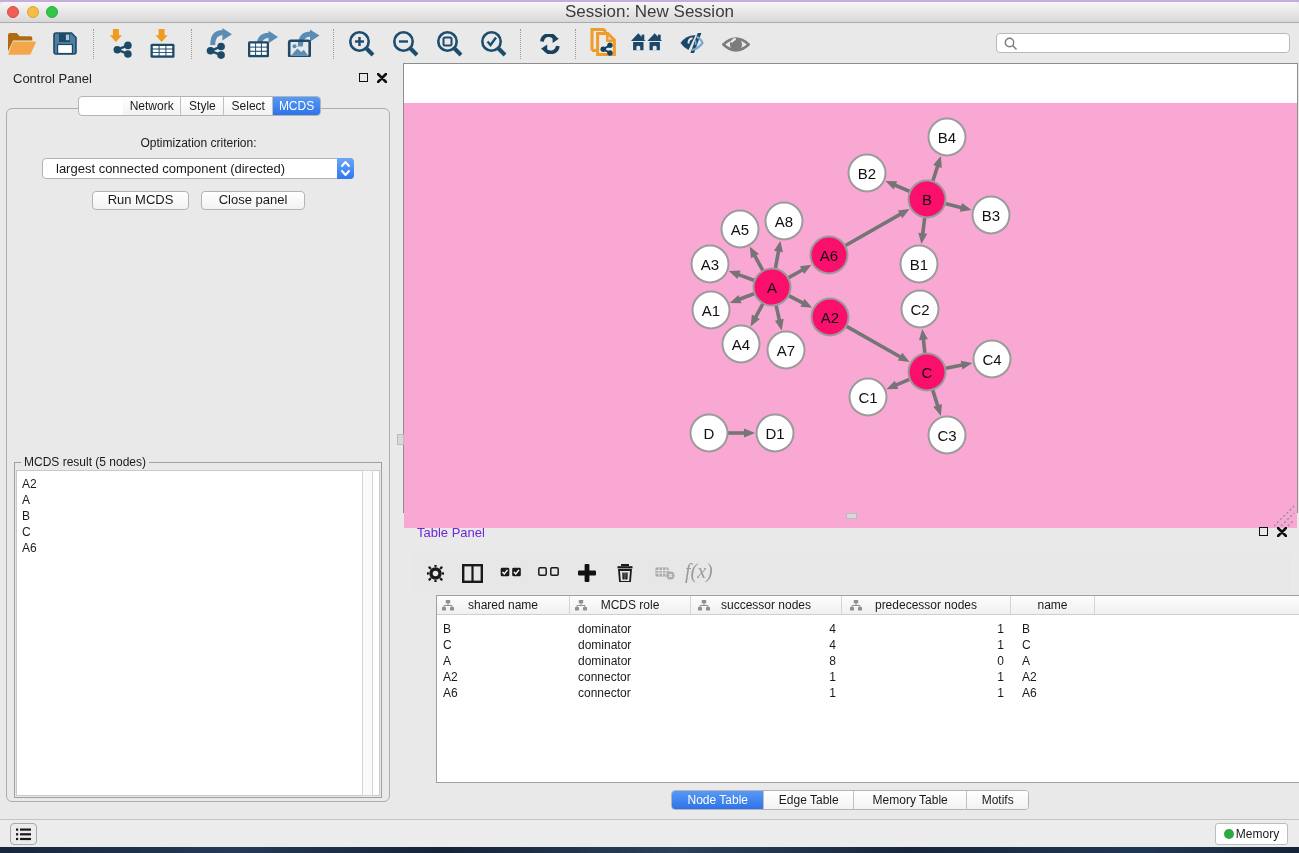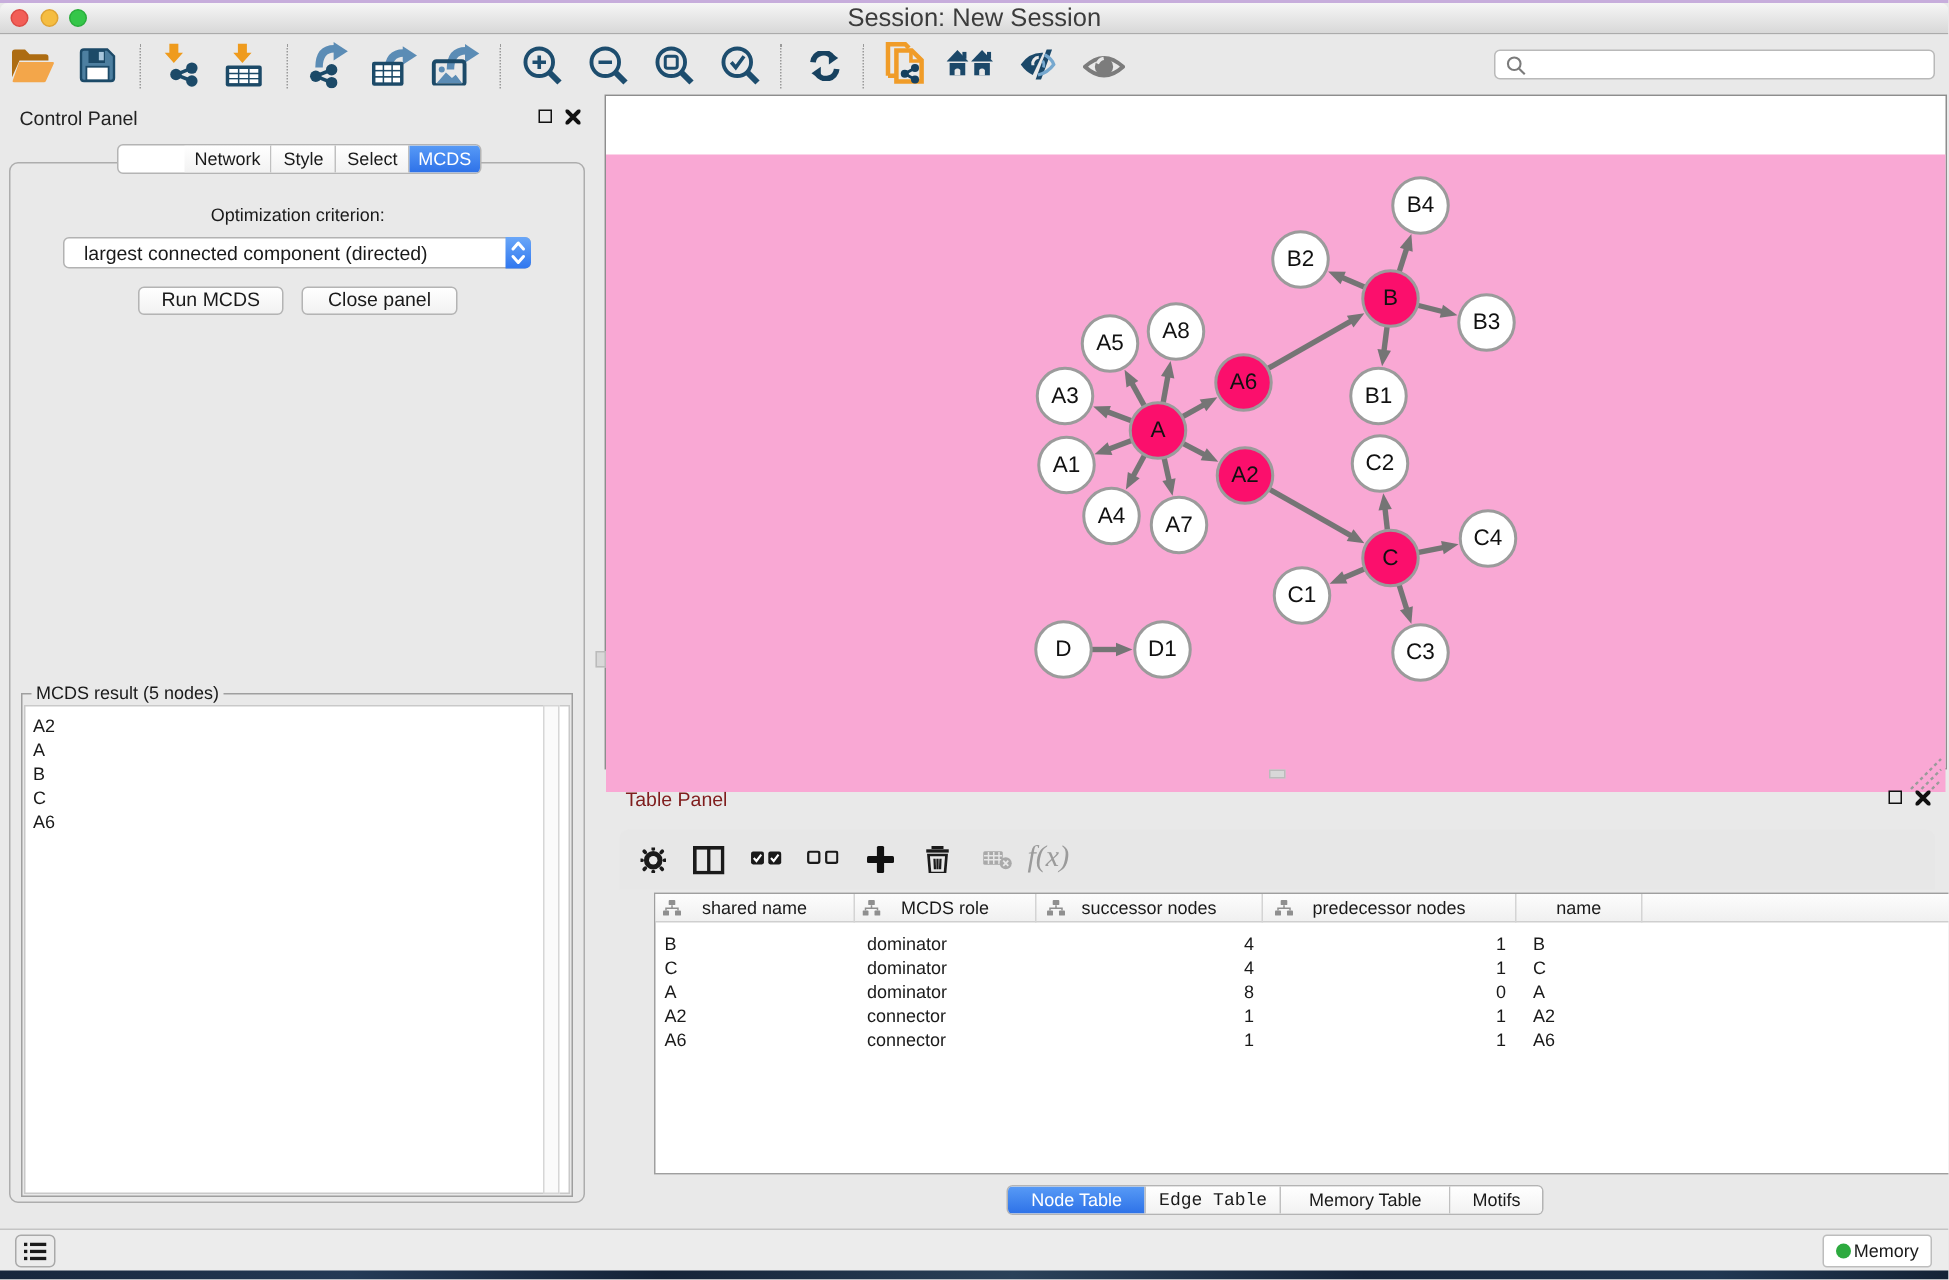--- a/index.html
+++ b/index.html
@@ -30,21 +30,21 @@
 #grp { left:14px; top:462px; width:368px; height:336px; border:1px solid #9f9f9f; }
 #grp-label { position:absolute; left:6px; top:-8px; background:#e9e9e9; padding:0 3px; font-size:12px; }
 #grp-list { position:absolute; left:1px; top:7px; width:364px; height:326px; background:#fff; border:1px solid #c9c9c9; font-size:12px; padding:5px 0 0 5px; line-height:16px; }
 #grp-scroll { position:absolute; right:8px; top:7px; width:11px; height:326px; background:#fafafa; border:1px solid #d6d6d6; }
 
 #netwin { left:403px; top:63px; width:895px; height:450px; border:1px solid #8d8d8d; background:#fff; }
 #net-titlebar { position:absolute; left:0; top:0; width:893px; height:22px; background:linear-gradient(#f7f7f7,#d4d4d4); border-bottom:1px solid #9c9c9c; border-radius:4px 4px 0 0; }
 #net-titlebar .title { width:100%; text-align:center; font-size:13px; color:#333; line-height:21px; }
 #net-canvas { position:absolute; left:0; top:23px; width:893px; height:425px; background:#f9a8d4;margin-top:16px; }
 
-#tp-title { left:417px; top:525px; font-size:13px; color:#7f1d1d; }
+#tp-title { left:417px; top:525px; font-size:13px; color:#6d28d9; }
 #tp-toolbar { left:413px; top:553px; width:877px; height:40px; background:#e7e7e7; border-radius:6px 6px 0 0; }
 #tp-table { left:436px; top:595px; width:873px; height:188px; background:#fff; border:1px solid #9f9f9f; }
 #tp-header { position:absolute; left:0; top:0; height:19px; width:871px; background:linear-gradient(#fdfdfd,#f0f0f0); border-bottom:1px solid #cfcfcf; font-size:12px; }
 .hcell { position:absolute; top:0; height:19px; border-right:1px solid #d4d4d4; text-align:center; line-height:18px; }
 .trow { position:absolute; font-size:12px; height:16px; line-height:16px; }
 
 #bt-tabs { left:671px; top:790px; }
 
 #statusbar { left:0; top:819px; width:1299px; height:36px; background:#ececec; border-top:1px solid #c4c4c4; }
 #sb-btn { position:absolute; left:10px; top:3px; width:27px; height:22px; border:1px solid #a9a9a9; border-radius:4px; background:#ececec; }
@@ -469,21 +469,21 @@
 <div class="trow" style="left:406px;top:73px;width:161px;text-align:right;">1</div>
 <div class="trow" style="left:585px;top:73px;">A2</div>
 <div class="trow" style="left:6px;top:89px;">A6</div>
 <div class="trow" style="left:141px;top:89px;">connector</div>
 <div class="trow" style="left:254px;top:89px;width:145px;text-align:right;">1</div>
 <div class="trow" style="left:406px;top:89px;width:161px;text-align:right;">1</div>
 <div class="trow" style="left:585px;top:89px;">A6</div>
 </div>
 <div class="tabs" id="bt-tabs" style="left:671px; top:790px; width:358px;">
   <div class="tab sel" style="width:93px;">Node Table</div>
-  <div class="tab" style="width:90px;font-family:Liberation Mono, monospace;">Edge Table</div>
+  <div class="tab" style="width:90px;">Edge Table</div>
   <div class="tab" style="width:114px;">Memory Table</div>
   <div class="tab" style="width:61px;">Motifs</div>
 </div>
 
 <div id="statusbar" class="abs">
   <div id="sb-btn">
       <svg style="position:absolute;left:5px;top:4px" width="15" height="13" viewBox="0 0 15 13">
         <g fill="#1a1a1a">
           <rect x="0" y="0.5" width="2.2" height="2.2"></rect>
           <rect x="4" y="0.5" width="11" height="2.2"></rect>

